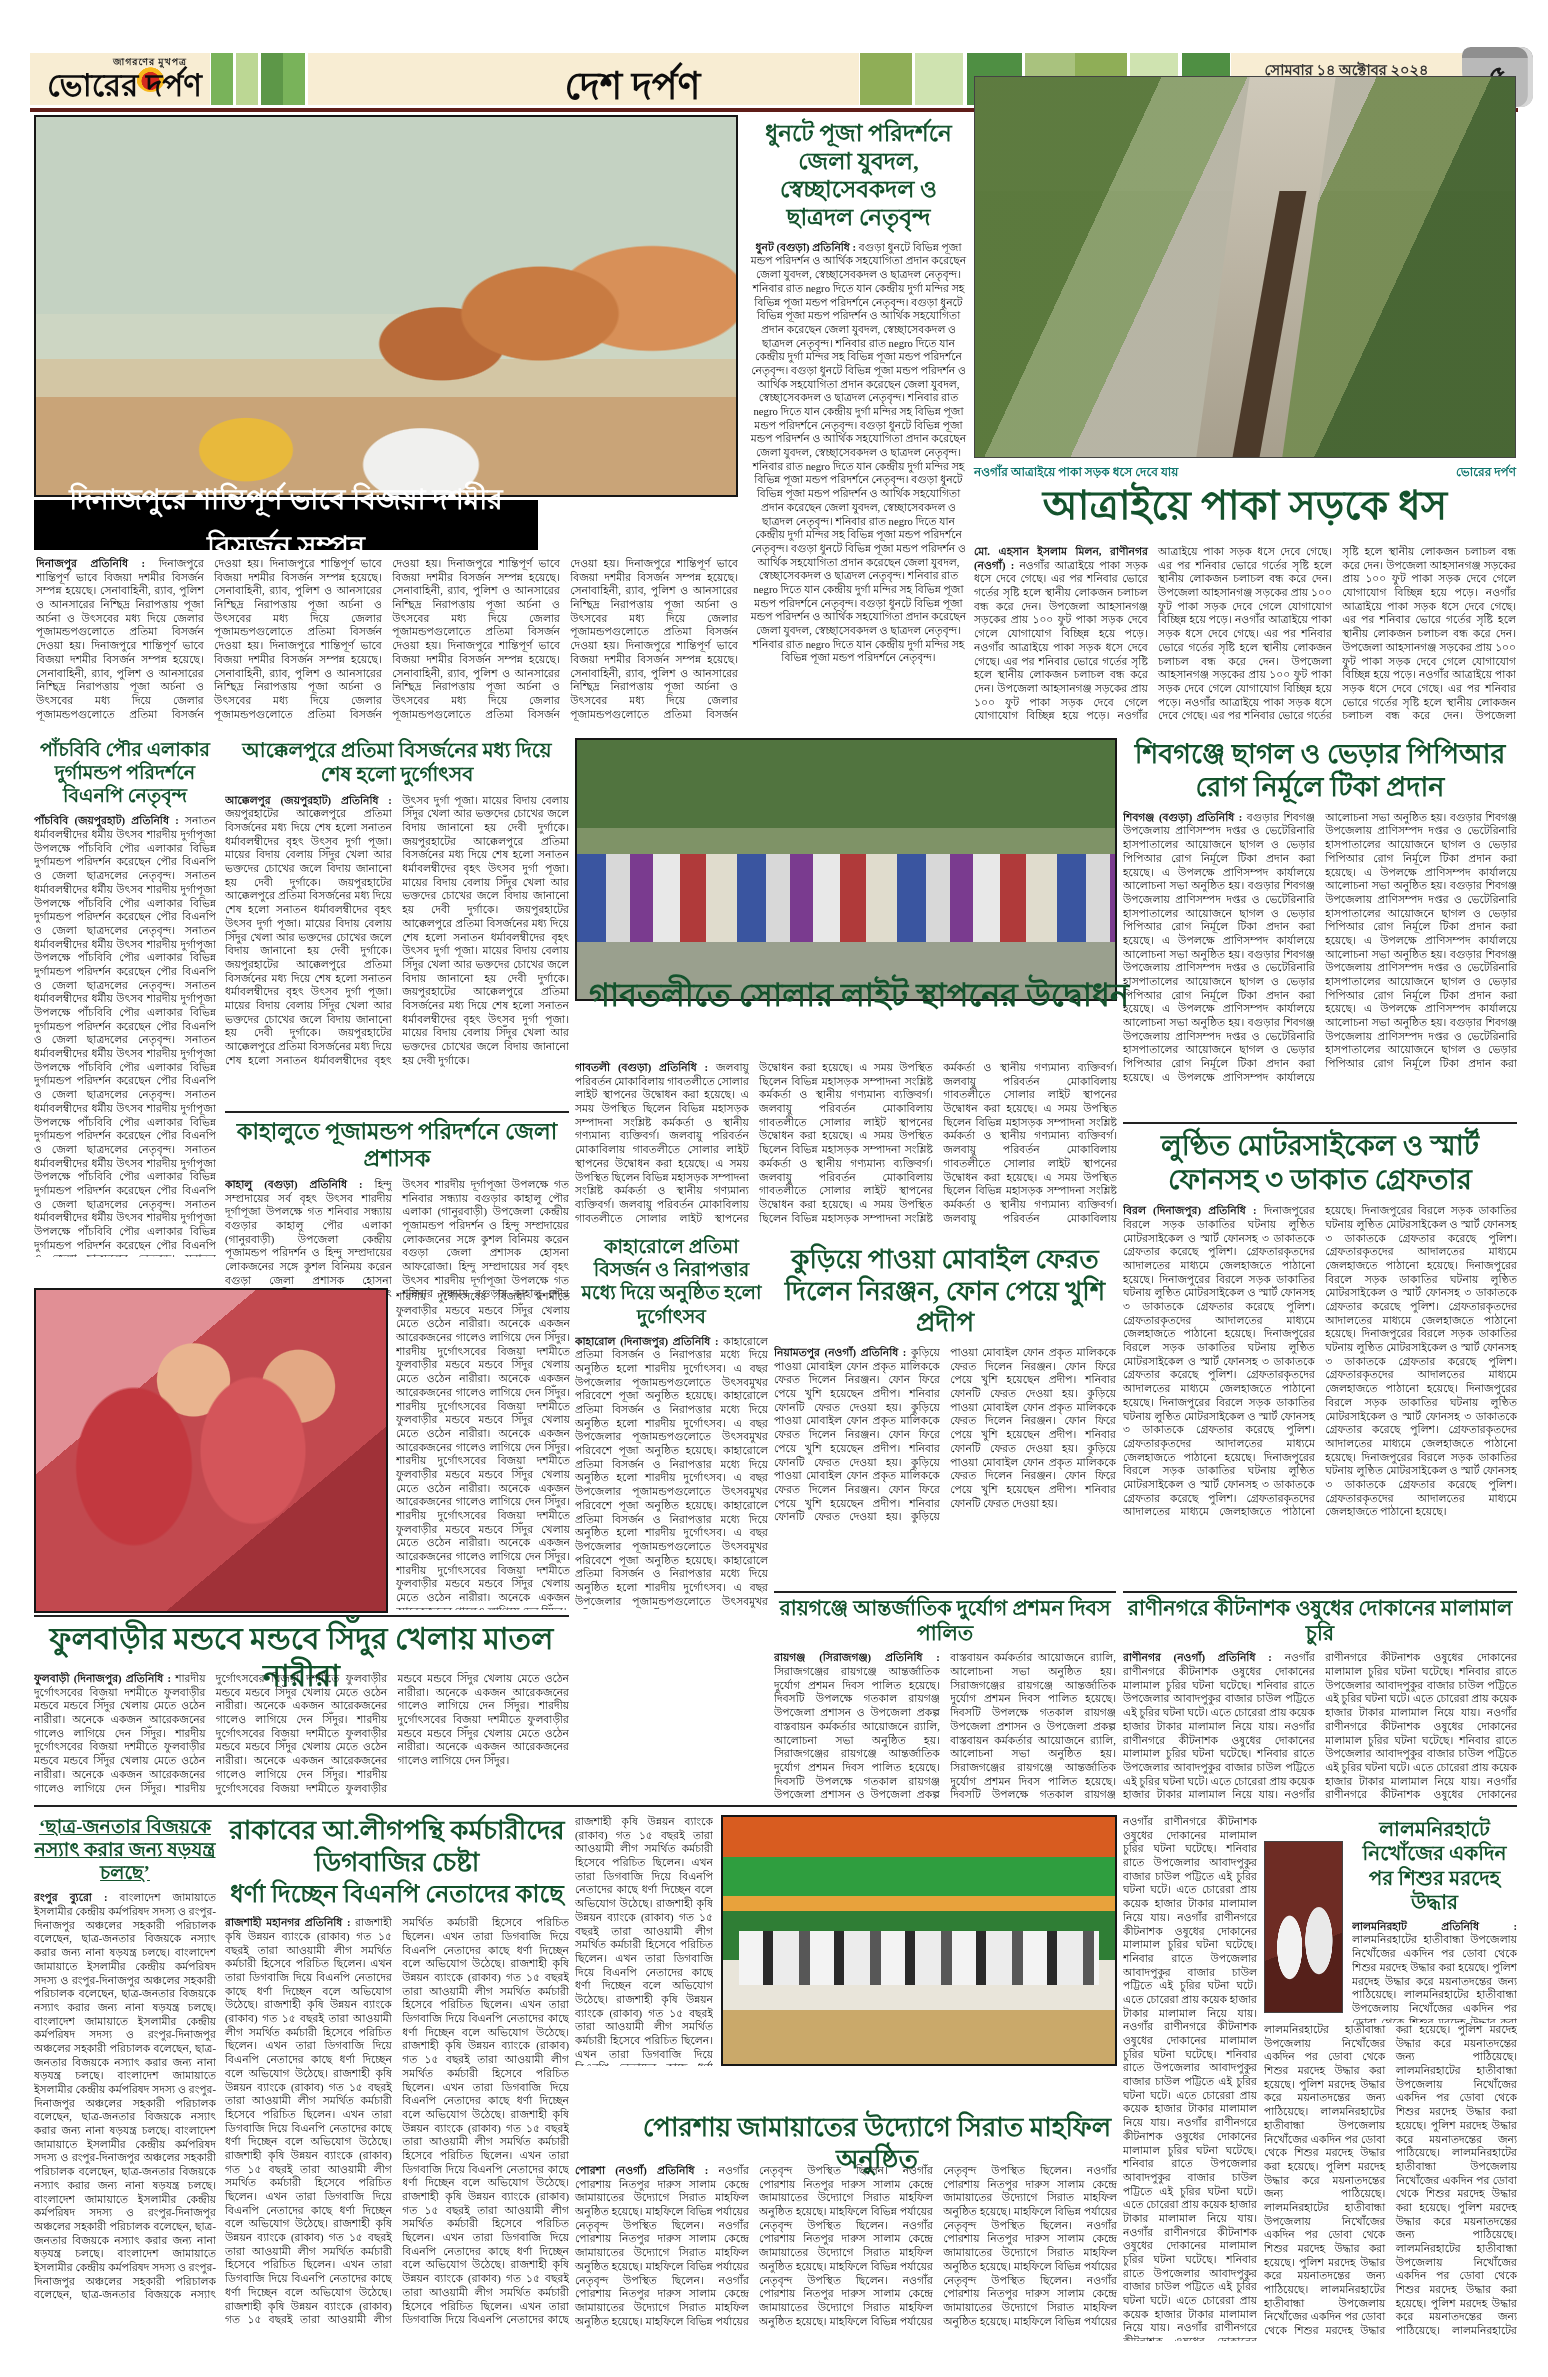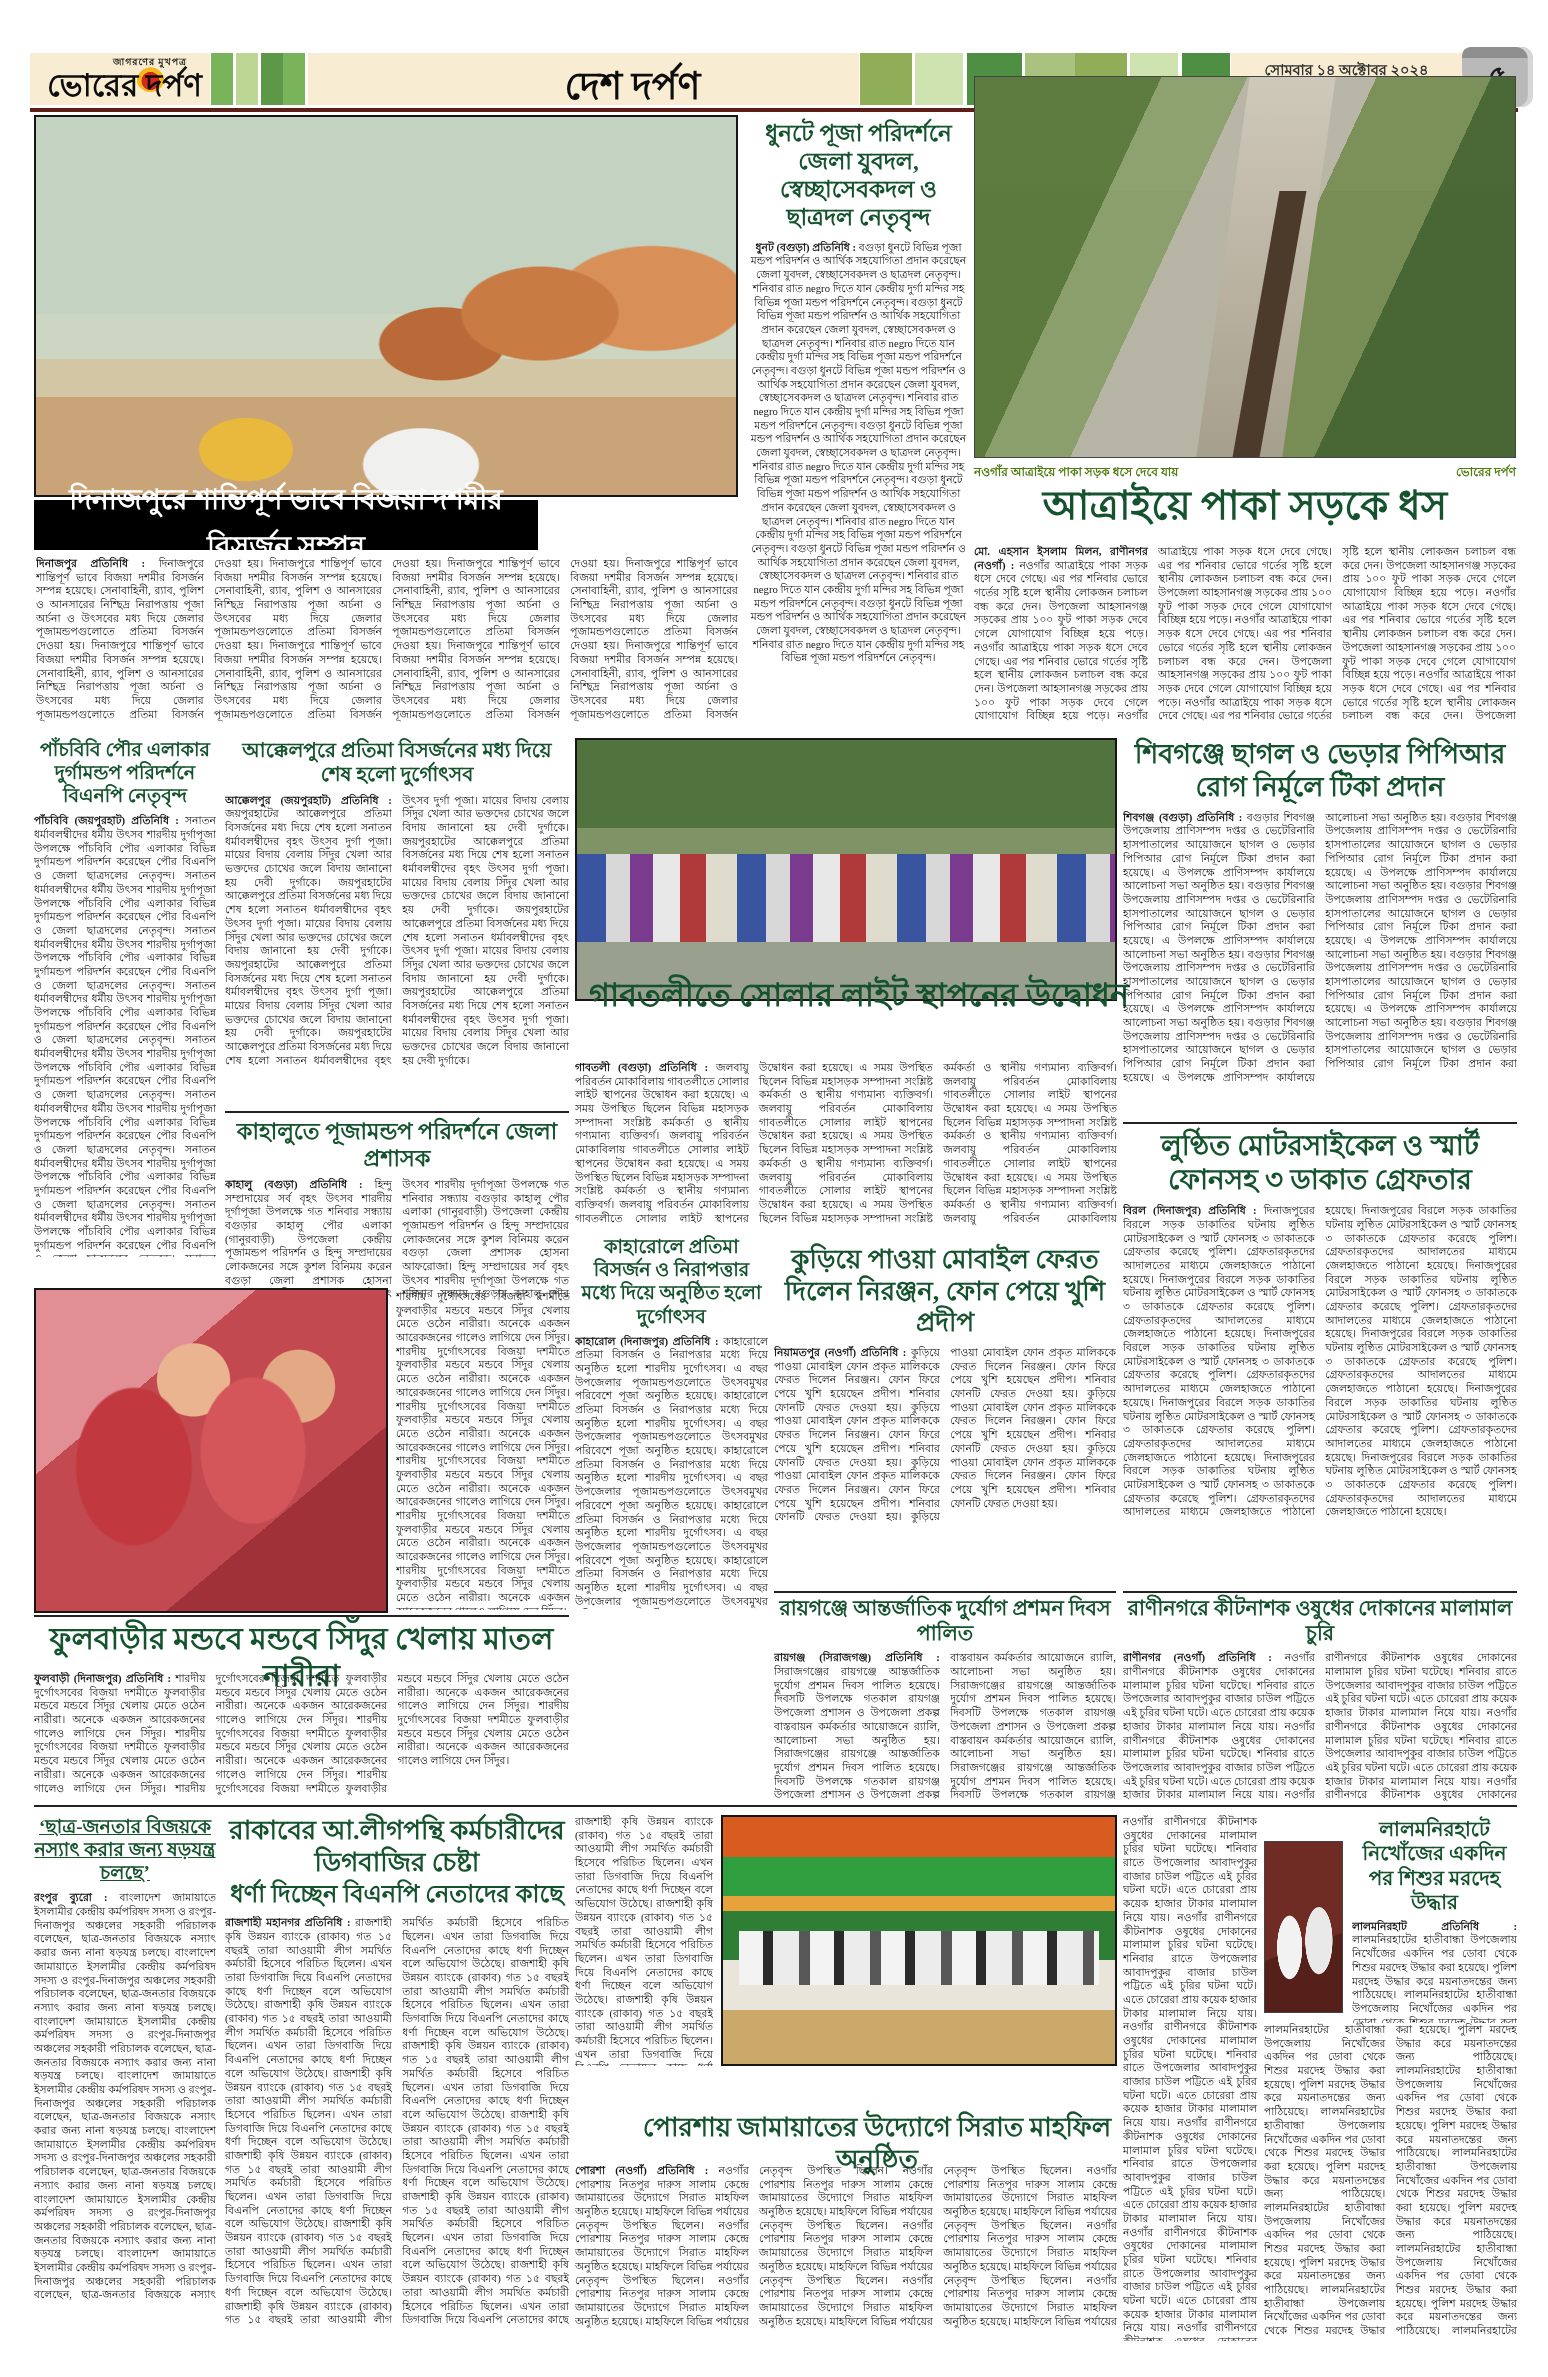--- a/index.html
+++ b/index.html
@@ -15,21 +15,21 @@
         box-shadow:inset -5.2px 0 0 #d7d7d7;display:flex;align-items:center;justify-content:center;}
   .curl span{font-size:29px;font-weight:bold;color:#1a1a1a;}
   .mrule{background:#5f1d18;}
   
   .photo{border:2.6px solid #161616;box-sizing:border-box;overflow:hidden;}
   .photo-thin{border:0.9px solid #444;box-sizing:border-box;overflow:hidden;}
   .strip{outline:0.9px solid #fff;box-sizing:border-box;}
   
   .hd{font-weight:bold;text-align:center;color:#14532d;line-height:1.22;}
   .barhd{background:#000;color:#fff;font-weight:bold;text-align:center;display:flex;align-items:center;justify-content:center;}
-  .cap{font-size:12px;font-weight:bold;color:#4d7c0f;}
+  .cap{font-size:12px;font-weight:bold;color:#0f766e;}
   
   .body{font-size:10.7px;line-height:1.28;text-align:justify;overflow:hidden;color:#151515;
         font-family:"Liberation Serif","DejaVu Sans",serif;}
   .body .byline{font-weight:bold;}
   .cols2{column-count:2;column-gap:10.3px;}
   .cols3{column-count:3;column-gap:10.3px;}
   .cols4{column-count:4;column-gap:10.3px;}
   .rule{background:#222;}
 </style>
 </head>

